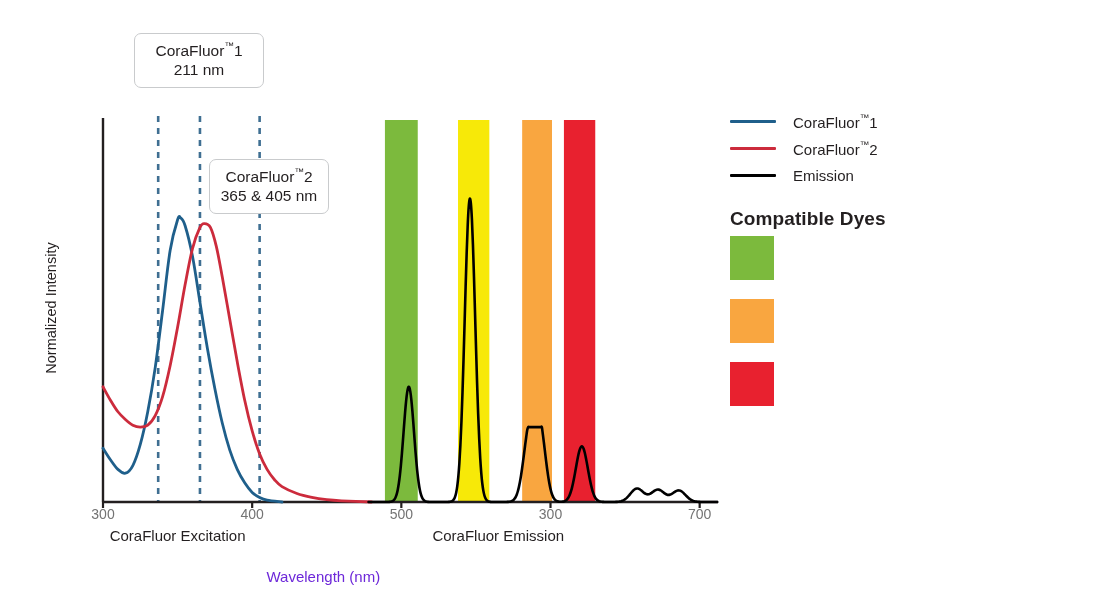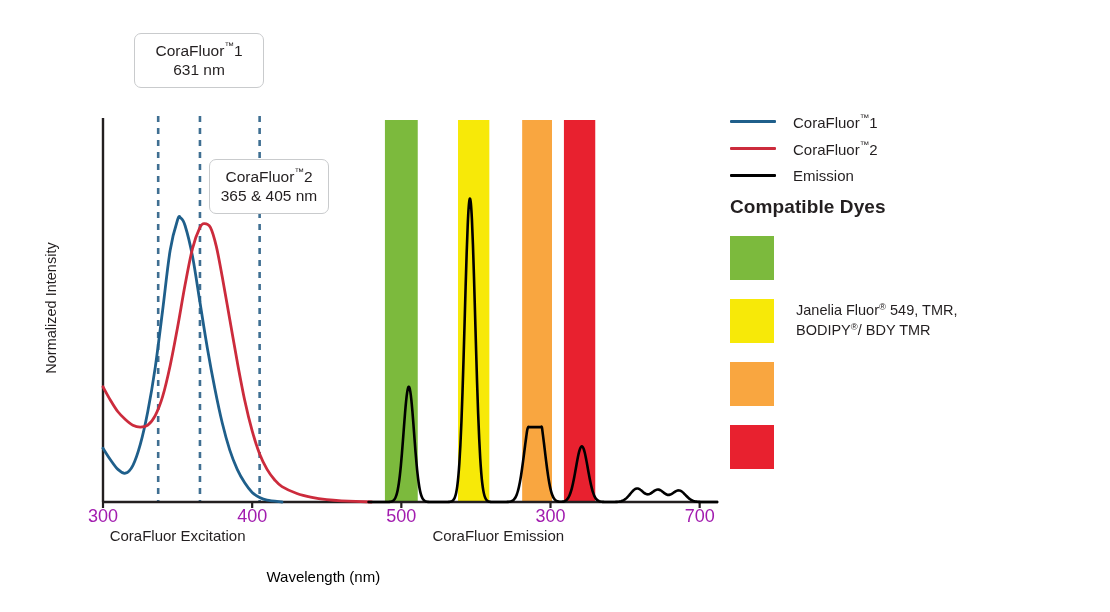--- a/index.html
+++ b/index.html
@@ -17,36 +17,36 @@
     background:#ffffff;border:1px solid #c9cbcd;border-radius:7px;
     text-align:center;line-height:1.22;color:#231f20;
     padding:6px 10px 7px 10px;
   }
   .callout .l1,.callout .l2{display:block;white-space:nowrap;}
   #callout-cf1{left:134px;top:33px;width:130px;font-size:15.5px;}
   #callout-cf2{left:209px;top:159px;width:120px;font-size:15.5px;}
   .sup{font-size:9.5px;vertical-align:7px;letter-spacing:0;}
 
   
-  .axis-tick{position:absolute;font-size:18px;color:#a21caf;text-align:center;width:60px;}
+  .axis-tick{position:absolute;font-size:14px;color:#737373;text-align:center;width:60px;}
   .axis-sub{position:absolute;font-size:15px;color:#231f20;text-align:center;}
-  .axis-title{position:absolute;font-size:15px;color:#000000;text-align:center;width:240px;}
+  .axis-title{position:absolute;font-size:15px;color:#6d28d9;text-align:center;width:240px;}
   #y-axis-label{
     position:absolute;left:-29px;top:300px;width:160px;text-align:center;
     font-size:14.5px;color:#231f20;transform:rotate(-90deg);
   }
 
   
   #legend{position:absolute;left:730px;top:108px;width:360px;}
   .legend-row{display:flex;align-items:center;height:27px;}
   .legend-line{width:46px;height:3px;margin-right:17px;flex:none;border-radius:1px;}
   .legend-text{font-size:15px;color:#231f20;white-space:nowrap;}
 
   #dyes-heading{
-    position:absolute;left:730px;top:196px;
+    position:absolute;left:730px;top:208px;
     font-size:19px;color:#231f20;font-weight:600;letter-spacing:.1px;text-align:center;
   }
   #dye-list{position:absolute;left:730px;top:236px;width:370px;}
   .dye-row{display:flex;align-items:flex-start;margin-bottom:19px;}
   .dye-swatch{width:44px;height:44px;flex:none;margin-right:22px;}
   .dye-label{font-size:14.5px;color:#231f20;line-height:1.35;padding-top:11px;}
   .dye-label.two-line{padding-top:2px;}
   .reg{font-size:9.5px;vertical-align:5px;}
 </style>
 </head>
@@ -69,21 +69,21 @@
       <line x1="401.3333333333333" y1="502" x2="401.3333333333333" y2="508" stroke="#231f20" stroke-width="2.2"></line>
       <line x1="550.5" y1="502" x2="550.5" y2="508" stroke="#231f20" stroke-width="2.2"></line>
       <line x1="699.6666666666666" y1="502" x2="699.6666666666666" y2="508" stroke="#231f20" stroke-width="2.2"></line>
       <path d="M103.00,448.24C104.24,450.16 107.97,456.24 110.46,459.76C112.94,463.28 115.43,467.12 117.92,469.36C120.40,471.60 122.89,473.84 125.38,473.20C127.86,472.56 130.35,470.32 132.83,465.52C135.32,460.72 137.81,453.36 140.29,444.40C142.78,435.44 145.26,424.56 147.75,411.76C150.24,398.96 152.72,384.56 155.21,367.60C157.69,350.64 160.18,329.52 162.67,310.00C165.15,290.48 167.64,265.52 170.13,250.48C172.61,235.44 175.84,225.20 177.58,219.76C179.32,214.32 179.32,216.88 180.57,217.84C181.81,218.80 183.05,219.12 185.04,225.52C187.03,231.92 190.01,243.44 192.50,256.24C194.99,269.04 197.47,286.96 199.96,302.32C202.44,317.68 204.93,334.00 207.42,348.40C209.90,362.80 212.39,376.24 214.88,388.72C217.36,401.20 219.85,413.04 222.33,423.28C224.82,433.52 227.31,442.48 229.79,450.16C232.28,457.84 234.76,463.92 237.25,469.36C239.74,474.80 242.22,478.96 244.71,482.80C247.19,486.64 249.68,489.97 252.17,492.40C254.65,494.83 257.14,496.11 259.63,497.39C262.11,498.67 263.35,499.31 267.08,500.08C270.81,500.85 279.51,501.68 282.00,502.00" fill="none" stroke="#1f5f8b" stroke-width="2.8" stroke-linejoin="round" stroke-linecap="round"></path>
       <path d="M103.00,386.80C104.24,389.04 107.97,396.08 110.46,400.24C112.94,404.40 115.43,408.56 117.92,411.76C120.40,414.96 122.89,417.20 125.38,419.44C127.86,421.68 130.35,423.92 132.83,425.20C135.32,426.48 137.81,427.12 140.29,427.12C142.78,427.12 145.26,427.12 147.75,425.20C150.24,423.28 152.72,420.40 155.21,415.60C157.69,410.80 160.18,404.72 162.67,396.40C165.15,388.08 167.64,377.20 170.13,365.68C172.61,354.16 175.10,340.72 177.58,327.28C180.07,313.84 182.56,298.16 185.04,285.04C187.53,271.92 190.01,258.16 192.50,248.56C194.99,238.96 197.97,231.60 199.96,227.44C201.95,223.28 202.69,223.60 204.43,223.60C206.17,223.60 208.41,223.60 210.40,227.44C212.39,231.28 214.38,238.32 216.37,246.64C218.36,254.96 220.10,265.20 222.33,277.36C224.57,289.52 227.31,305.52 229.79,319.60C232.28,333.68 234.76,348.40 237.25,361.84C239.74,375.28 242.22,388.72 244.71,400.24C247.19,411.76 249.68,422.00 252.17,430.96C254.65,439.92 257.14,447.60 259.63,454.00C262.11,460.40 264.60,465.07 267.08,469.36C269.57,473.65 272.06,476.85 274.54,479.73C277.03,482.61 278.27,484.34 282.00,486.64C285.73,488.94 291.94,491.76 296.92,493.55C301.89,495.34 306.86,496.37 311.83,497.39C316.81,498.42 321.78,499.12 326.75,499.70C331.72,500.27 334.21,500.46 341.67,500.85C349.13,501.23 366.53,501.81 371.50,502.00" fill="none" stroke="#cc2b3c" stroke-width="2.8" stroke-linejoin="round" stroke-linecap="round"></path>
       <path d="M368.52,502.00C368.69,502.00 369.21,502.00 369.56,502.00C369.91,502.00 370.26,502.00 370.60,502.00C370.95,502.00 371.30,502.00 371.65,502.00C372.00,502.00 372.35,502.00 372.69,502.00C373.04,502.00 373.39,502.00 373.74,502.00C374.09,502.00 374.43,502.00 374.78,502.00C375.13,502.00 375.48,502.00 375.83,502.00C376.17,502.00 376.52,502.00 376.87,502.00C377.22,502.00 377.57,502.00 377.91,502.00C378.26,502.00 378.61,502.00 378.96,502.00C379.31,502.00 379.65,502.00 380.00,502.00C380.35,502.00 380.70,502.00 381.05,502.00C381.39,502.00 381.74,502.00 382.09,502.00C382.44,502.00 382.79,502.00 383.13,502.00C383.48,502.00 383.83,502.00 384.18,502.00C384.53,502.00 384.88,502.00 385.22,502.00C385.57,501.99 385.92,501.99 386.27,501.99C386.62,501.99 386.96,501.98 387.31,501.98C387.66,501.97 388.01,501.96 388.36,501.95C388.70,501.93 389.05,501.91 389.40,501.88C389.75,501.85 390.10,501.82 390.44,501.76C390.79,501.70 391.14,501.64 391.49,501.53C391.84,501.42 392.18,501.29 392.53,501.10C392.88,500.90 393.23,500.68 393.58,500.35C393.92,500.02 394.27,499.64 394.62,499.10C394.97,498.57 395.32,497.95 395.66,497.12C396.01,496.28 396.36,495.33 396.71,494.09C397.06,492.85 397.41,491.43 397.75,489.68C398.10,487.92 398.45,485.93 398.80,483.56C399.15,481.20 399.49,478.52 399.84,475.50C400.19,472.47 400.54,469.07 400.89,465.40C401.23,461.72 401.58,457.65 401.93,453.43C402.28,449.21 402.63,444.63 402.97,440.08C403.32,435.53 403.67,430.71 404.02,426.15C404.37,421.60 404.71,416.92 405.06,412.74C405.41,408.56 405.76,404.47 406.11,401.07C406.45,397.67 406.80,394.60 407.15,392.35C407.50,390.10 407.85,388.40 408.19,387.55C408.54,386.70 408.89,386.58 409.24,387.22C409.59,387.87 409.94,389.34 410.28,391.41C410.63,393.47 410.98,396.36 411.33,399.62C411.68,402.87 412.02,406.84 412.37,410.94C412.72,415.03 413.07,419.65 413.42,424.18C413.76,428.71 414.11,433.53 414.46,438.10C414.81,442.67 415.16,447.31 415.50,451.59C415.85,455.87 416.20,460.03 416.55,463.79C416.90,467.56 417.24,471.05 417.59,474.18C417.94,477.30 418.29,480.08 418.64,482.53C418.98,484.99 419.33,487.08 419.68,488.91C420.03,490.75 420.38,492.24 420.72,493.55C421.07,494.85 421.42,495.87 421.77,496.75C422.12,497.64 422.47,498.30 422.81,498.87C423.16,499.45 423.51,499.85 423.86,500.21C424.21,500.57 424.55,500.80 424.90,501.01C425.25,501.23 425.60,501.36 425.95,501.48C426.29,501.60 426.64,501.67 426.99,501.74C427.34,501.80 427.69,501.84 428.03,501.87C428.38,501.90 428.73,501.92 429.08,501.94C429.43,501.96 429.77,501.96 430.12,501.97C430.47,501.98 430.82,501.98 431.17,501.99C431.51,501.99 431.86,501.99 432.21,502.00C432.56,502.00 432.91,502.00 433.26,502.00C433.60,502.00 433.95,502.00 434.30,502.00C434.65,502.00 435.00,502.00 435.34,502.00C435.69,502.00 436.04,502.00 436.39,502.00C436.74,502.00 437.08,502.00 437.43,502.00C437.78,502.00 438.13,502.00 438.48,502.00C438.82,502.00 439.17,502.00 439.52,502.00C439.87,502.00 440.22,502.00 440.56,502.00C440.91,502.00 441.26,502.00 441.61,502.00C441.96,502.00 442.30,502.00 442.65,502.00C443.00,502.00 443.35,502.00 443.70,502.00C444.04,502.00 444.39,502.00 444.74,502.00C445.09,502.00 445.44,502.00 445.79,501.99C446.13,501.99 446.48,501.99 446.83,501.98C447.18,501.98 447.53,501.97 447.87,501.96C448.22,501.95 448.57,501.94 448.92,501.91C449.27,501.88 449.61,501.86 449.96,501.80C450.31,501.75 450.66,501.69 451.01,501.58C451.35,501.47 451.70,501.36 452.05,501.15C452.40,500.94 452.75,500.72 453.09,500.35C453.44,499.97 453.79,499.56 454.14,498.91C454.49,498.26 454.83,497.53 455.18,496.45C455.53,495.36 455.88,494.14 456.23,492.41C456.57,490.69 456.92,488.73 457.27,486.11C457.62,483.48 457.97,480.49 458.32,476.68C458.66,472.87 459.01,468.52 459.36,463.24C459.71,457.96 460.06,451.96 460.40,445.00C460.75,438.03 461.10,430.18 461.45,421.46C461.80,412.73 462.14,403.00 462.49,392.65C462.84,382.31 463.19,370.94 463.54,359.37C463.88,347.81 464.23,335.36 464.58,323.26C464.93,311.16 465.28,298.49 465.62,286.78C465.97,275.07 466.32,263.27 466.67,253.02C467.02,242.77 467.36,233.02 467.71,225.26C468.06,217.50 468.41,210.88 468.76,206.46C469.10,202.05 469.45,199.33 469.80,198.76C470.15,198.20 470.50,199.72 470.85,203.06C471.19,206.41 471.54,211.98 471.89,218.86C472.24,225.74 472.59,234.69 472.93,244.34C473.28,253.98 473.63,265.31 473.98,276.71C474.33,288.12 474.67,300.66 475.02,312.75C475.37,324.84 475.72,337.45 476.07,349.25C476.41,361.05 476.76,372.80 477.11,383.55C477.46,394.30 477.81,404.53 478.15,413.75C478.50,422.96 478.85,431.36 479.20,438.82C479.55,446.29 479.89,452.80 480.24,458.55C480.59,464.29 480.94,469.08 481.29,473.29C481.63,477.49 481.98,480.84 482.33,483.77C482.68,486.70 483.03,488.93 483.38,490.88C483.72,492.83 484.07,494.24 484.42,495.48C484.77,496.72 485.12,497.57 485.46,498.33C485.81,499.09 486.16,499.57 486.51,500.01C486.86,500.45 487.20,500.72 487.55,500.97C487.90,501.21 488.25,501.35 488.60,501.48C488.94,501.62 489.29,501.69 489.64,501.75C489.99,501.82 490.34,501.85 490.68,501.89C491.03,501.92 491.38,501.93 491.73,501.95C492.08,501.96 492.42,501.97 492.77,501.98C493.12,501.99 493.47,501.99 493.82,501.99C494.16,501.99 494.51,502.00 494.86,502.00C495.21,502.00 495.56,502.00 495.91,502.00C496.25,502.00 496.60,502.00 496.95,502.00C497.30,502.00 497.65,502.00 497.99,502.00C498.34,502.00 498.69,502.00 499.04,502.00C499.39,502.00 499.73,502.00 500.08,502.00C500.43,502.00 500.78,502.00 501.13,502.00C501.47,502.00 501.82,502.00 502.17,502.00C502.52,502.00 502.87,502.00 503.21,501.99C503.56,501.99 503.91,501.99 504.26,501.99C504.61,501.99 504.95,501.98 505.30,501.98C505.65,501.97 506.00,501.97 506.35,501.96C506.69,501.95 507.04,501.94 507.39,501.92C507.74,501.90 508.09,501.88 508.44,501.85C508.78,501.81 509.13,501.78 509.48,501.72C509.83,501.67 510.18,501.60 510.52,501.51C510.87,501.42 511.22,501.32 511.57,501.17C511.92,501.02 512.26,500.86 512.61,500.63C512.96,500.40 513.31,500.15 513.66,499.81C514.00,499.47 514.35,499.08 514.70,498.59C515.05,498.09 515.40,497.54 515.74,496.84C516.09,496.15 516.44,495.37 516.79,494.44C517.14,493.51 517.48,492.46 517.83,491.24C518.18,490.02 518.53,488.66 518.88,487.13C519.22,485.59 519.57,483.90 519.92,482.03C520.27,480.17 520.62,478.14 520.97,475.96C521.31,473.79 521.66,471.44 522.01,469.01C522.36,466.57 522.71,463.97 523.05,461.35C523.40,458.72 523.75,455.97 524.10,453.26C524.45,450.56 524.79,447.77 525.14,445.10C525.49,442.43 525.84,439.75 526.19,437.24C526.53,434.72 526.88,431.70 527.23,430.01C527.58,428.32 527.93,427.60 528.27,427.12C528.62,426.64 528.97,427.12 529.32,427.12C529.67,427.12 530.01,427.12 530.36,427.12C530.71,427.12 531.06,427.12 531.41,427.12C531.75,427.12 532.10,427.12 532.45,427.12C532.80,427.12 533.15,427.12 533.50,427.12C533.84,427.12 534.19,427.12 534.54,427.12C534.89,427.12 535.24,427.12 535.58,427.12C535.93,427.12 536.28,427.12 536.63,427.12C536.98,427.12 537.32,427.12 537.67,427.12C538.02,427.12 538.37,427.12 538.72,427.12C539.06,427.12 539.41,427.12 539.76,427.12C540.11,427.12 540.46,427.11 540.80,427.12C541.15,427.13 541.50,425.90 541.85,427.16C542.20,428.42 542.54,432.04 542.89,434.68C543.24,437.32 543.59,440.16 543.94,442.99C544.28,445.82 544.63,448.80 544.98,451.69C545.33,454.58 545.68,457.52 546.03,460.33C546.37,463.13 546.72,465.91 547.07,468.51C547.42,471.11 547.77,473.61 548.11,475.91C548.46,478.21 548.81,480.35 549.16,482.30C549.51,484.25 549.85,486.01 550.20,487.60C550.55,489.18 550.90,490.57 551.25,491.81C551.59,493.04 551.94,494.09 552.29,495.02C552.64,495.94 552.99,496.70 553.33,497.37C553.68,498.04 554.03,498.56 554.38,499.03C554.73,499.49 555.07,499.84 555.42,500.15C555.77,500.46 556.12,500.69 556.47,500.89C556.81,501.09 557.16,501.22 557.51,501.34C557.86,501.46 558.21,501.54 558.56,501.61C558.90,501.68 559.25,501.72 559.60,501.75C559.95,501.78 560.30,501.79 560.64,501.80C560.99,501.80 561.34,501.79 561.69,501.76C562.04,501.73 562.38,501.70 562.73,501.64C563.08,501.58 563.43,501.52 563.78,501.41C564.12,501.31 564.47,501.20 564.82,501.04C565.17,500.87 565.52,500.69 565.86,500.44C566.21,500.19 566.56,499.91 566.91,499.55C567.26,499.19 567.60,498.78 567.95,498.27C568.30,497.76 568.65,497.18 569.00,496.48C569.34,495.78 569.69,495.00 570.04,494.08C570.39,493.16 570.74,492.14 571.09,490.98C571.43,489.82 571.78,488.54 572.13,487.13C572.48,485.72 572.83,484.18 573.17,482.54C573.52,480.90 573.87,479.12 574.22,477.30C574.57,475.48 574.91,473.53 575.26,471.59C575.61,469.66 575.96,467.64 576.31,465.70C576.65,463.76 577.00,461.79 577.35,459.97C577.70,458.15 578.05,456.37 578.39,454.80C578.74,453.24 579.09,451.78 579.44,450.60C579.79,449.42 580.13,448.41 580.48,447.71C580.83,447.01 581.18,446.55 581.53,446.39C581.87,446.23 582.22,446.36 582.57,446.75C582.92,447.15 583.27,447.85 583.62,448.77C583.96,449.69 584.31,450.90 584.66,452.26C585.01,453.62 585.36,455.24 585.70,456.92C586.05,458.61 586.40,460.50 586.75,462.38C587.10,464.27 587.44,466.28 587.79,468.23C588.14,470.18 588.49,472.18 588.84,474.08C589.18,475.98 589.53,477.86 589.88,479.62C590.23,481.37 590.58,483.05 590.92,484.59C591.27,486.14 591.62,487.57 591.97,488.87C592.32,490.17 592.66,491.35 593.01,492.40C593.36,493.45 593.71,494.37 594.06,495.19C594.40,496.01 594.75,496.70 595.10,497.32C595.45,497.93 595.80,498.43 596.15,498.87C596.49,499.32 596.84,499.67 597.19,499.98C597.54,500.29 597.89,500.52 598.23,500.73C598.58,500.94 598.93,501.09 599.28,501.23C599.63,501.36 599.97,501.46 600.32,501.54C600.67,501.63 601.02,501.69 601.37,501.74C601.71,501.79 602.06,501.82 602.41,501.86C602.76,501.89 603.11,501.90 603.45,501.92C603.80,501.94 604.15,501.95 604.50,501.96C604.85,501.97 605.19,501.97 605.54,501.98C605.89,501.98 606.24,501.99 606.59,501.99C606.93,501.99 607.28,501.99 607.63,501.99C607.98,502.00 608.33,502.00 608.68,502.00C609.02,502.00 609.37,502.00 609.72,502.00C610.07,502.00 610.42,501.99 610.76,501.99C611.11,501.99 611.46,501.99 611.81,501.99C612.16,501.99 612.50,501.98 612.85,501.98C613.20,501.98 613.55,501.97 613.90,501.96C614.24,501.96 614.59,501.95 614.94,501.94C615.29,501.93 615.64,501.92 615.98,501.90C616.33,501.88 616.68,501.87 617.03,501.84C617.38,501.82 617.72,501.79 618.07,501.75C618.42,501.71 618.77,501.67 619.12,501.62C619.46,501.56 619.81,501.50 620.16,501.43C620.51,501.35 620.86,501.26 621.21,501.16C621.55,501.06 621.90,500.94 622.25,500.80C622.60,500.67 622.95,500.51 623.29,500.34C623.64,500.16 623.99,499.96 624.34,499.74C624.69,499.52 625.03,499.28 625.38,499.01C625.73,498.74 626.08,498.44 626.43,498.13C626.77,497.81 627.12,497.47 627.47,497.11C627.82,496.75 628.17,496.37 628.51,495.97C628.86,495.58 629.21,495.16 629.56,494.75C629.91,494.33 630.25,493.90 630.60,493.48C630.95,493.06 631.30,492.64 631.65,492.23C631.99,491.83 632.34,491.43 632.69,491.07C633.04,490.71 633.39,490.36 633.74,490.06C634.08,489.75 634.43,489.48 634.78,489.25C635.13,489.03 635.48,488.85 635.82,488.72C636.17,488.59 636.52,488.50 636.87,488.47C637.22,488.44 637.56,488.47 637.91,488.53C638.26,488.60 638.61,488.72 638.96,488.88C639.30,489.04 639.65,489.24 640.00,489.47C640.35,489.70 640.70,489.97 641.04,490.25C641.39,490.53 641.74,490.83 642.09,491.13C642.44,491.43 642.78,491.74 643.13,492.03C643.48,492.32 643.83,492.62 644.18,492.87C644.52,493.13 644.87,493.37 645.22,493.57C645.57,493.77 645.92,493.94 646.27,494.06C646.61,494.19 646.96,494.27 647.31,494.31C647.66,494.35 648.01,494.35 648.35,494.30C648.70,494.26 649.05,494.16 649.40,494.04C649.75,493.91 650.09,493.74 650.44,493.55C650.79,493.36 651.14,493.13 651.49,492.90C651.83,492.66 652.18,492.40 652.53,492.14C652.88,491.89 653.23,491.61 653.57,491.36C653.92,491.12 654.27,490.86 654.62,490.65C654.97,490.43 655.31,490.22 655.66,490.06C656.01,489.90 656.36,489.76 656.71,489.67C657.05,489.58 657.40,489.53 657.75,489.52C658.10,489.51 658.45,489.54 658.80,489.61C659.14,489.69 659.49,489.81 659.84,489.96C660.19,490.11 660.54,490.30 660.88,490.51C661.23,490.73 661.58,490.98 661.93,491.23C662.28,491.48 662.62,491.77 662.97,492.04C663.32,492.31 663.67,492.59 664.02,492.86C664.36,493.12 664.71,493.39 665.06,493.62C665.41,493.85 665.76,494.06 666.10,494.24C666.45,494.42 666.80,494.57 667.15,494.68C667.50,494.79 667.84,494.86 668.19,494.89C668.54,494.92 668.89,494.91 669.24,494.86C669.58,494.81 669.93,494.72 670.28,494.59C670.63,494.47 670.98,494.31 671.33,494.12C671.67,493.94 672.02,493.72 672.37,493.50C672.72,493.28 673.07,493.03 673.41,492.78C673.76,492.54 674.11,492.29 674.46,492.05C674.81,491.82 675.15,491.58 675.50,491.38C675.85,491.18 676.20,490.99 676.55,490.84C676.89,490.70 677.24,490.57 677.59,490.49C677.94,490.42 678.29,490.37 678.63,490.38C678.98,490.38 679.33,490.43 679.68,490.52C680.03,490.61 680.37,490.74 680.72,490.91C681.07,491.08 681.42,491.30 681.77,491.54C682.11,491.78 682.46,492.07 682.81,492.37C683.16,492.66 683.51,493.00 683.86,493.33C684.20,493.67 684.55,494.03 684.90,494.39C685.25,494.75 685.60,495.12 685.94,495.48C686.29,495.83 686.64,496.20 686.99,496.54C687.34,496.88 687.68,497.22 688.03,497.54C688.38,497.86 688.73,498.16 689.08,498.44C689.42,498.73 689.77,498.99 690.12,499.23C690.47,499.47 690.82,499.70 691.16,499.90C691.51,500.10 691.86,500.28 692.21,500.44C692.56,500.60 692.90,500.74 693.25,500.87C693.60,501.00 693.95,501.11 694.30,501.20C694.64,501.30 694.99,501.38 695.34,501.45C695.69,501.52 696.04,501.58 696.39,501.63C696.73,501.68 697.08,501.72 697.43,501.76C697.78,501.79 698.13,501.82 698.47,501.84C698.82,501.87 699.17,501.89 699.52,501.90C699.87,501.92 700.21,501.93 700.56,501.94C700.91,501.95 701.26,501.96 701.61,501.96C701.95,501.97 702.30,501.98 702.65,501.98C703.00,501.98 703.35,501.99 703.69,501.99C704.04,501.99 704.39,501.99 704.74,501.99C705.09,501.99 705.43,502.00 705.78,502.00C706.13,502.00 706.48,502.00 706.83,502.00C707.17,502.00 707.52,502.00 707.87,502.00C708.22,502.00 708.57,502.00 708.92,502.00C709.26,502.00 709.61,502.00 709.96,502.00C710.31,502.00 710.66,502.00 711.00,502.00C711.35,502.00 711.70,502.00 712.05,502.00C712.40,502.00 712.74,502.00 713.09,502.00C713.44,502.00 713.79,502.00 714.14,502.00C714.48,502.00 714.83,502.00 715.18,502.00C715.53,502.00 715.88,502.00 716.22,502.00C716.57,502.00 717.09,502.00 717.27,502.00" fill="none" stroke="#000000" stroke-width="2.6" stroke-linejoin="round" stroke-linecap="round"></path>
     </svg>
 
   <div class="callout" id="callout-cf1">
     <span class="l1"><span>CoraFluor</span><span class="sup">™</span><span>1</span></span>
-    <span class="l2">631 nm</span>
+    <span class="l2">211 nm</span>
   </div>
 
   <div class="callout" id="callout-cf2">
     <span class="l1"><span>CoraFluor</span><span class="sup">™</span><span>2</span></span>
     <span class="l2">365 &amp; 405 nm</span>
   </div>
 
   <div class="axis-tick" id="tick0" style="left: 73px; top: 506px;">300</div>
   <div class="axis-tick" id="tick1" style="left: 222.167px; top: 506px;">400</div>
   <div class="axis-tick" id="tick2" style="left: 371.333px; top: 506px;">500</div>
@@ -111,24 +111,20 @@
     </div>
   </div>
 
   <div id="dyes-heading">Compatible Dyes</div>
 
   <div id="dye-list">
     <div class="dye-row">
       <span class="dye-swatch" style="background: rgb(124, 186, 61);"></span>
     </div>
     <div class="dye-row">
-      <span class="dye-swatch" style="background: rgb(247, 233, 8);"></span>
-      <span class="dye-label two-line"><span>Janelia Fluor</span><span class="reg">®</span><span> 549, TMR,</span><br><span>BODIPY</span><span class="reg">®</span><span>/ BDY TMR</span></span>
-    </div>
-    <div class="dye-row">
       <span class="dye-swatch" style="background: rgb(249, 166, 64);"></span>
     </div>
     <div class="dye-row">
       <span class="dye-swatch" style="background: rgb(232, 33, 47);"></span>
     </div>
   </div>
 
 </div>
 
 </body></html>

